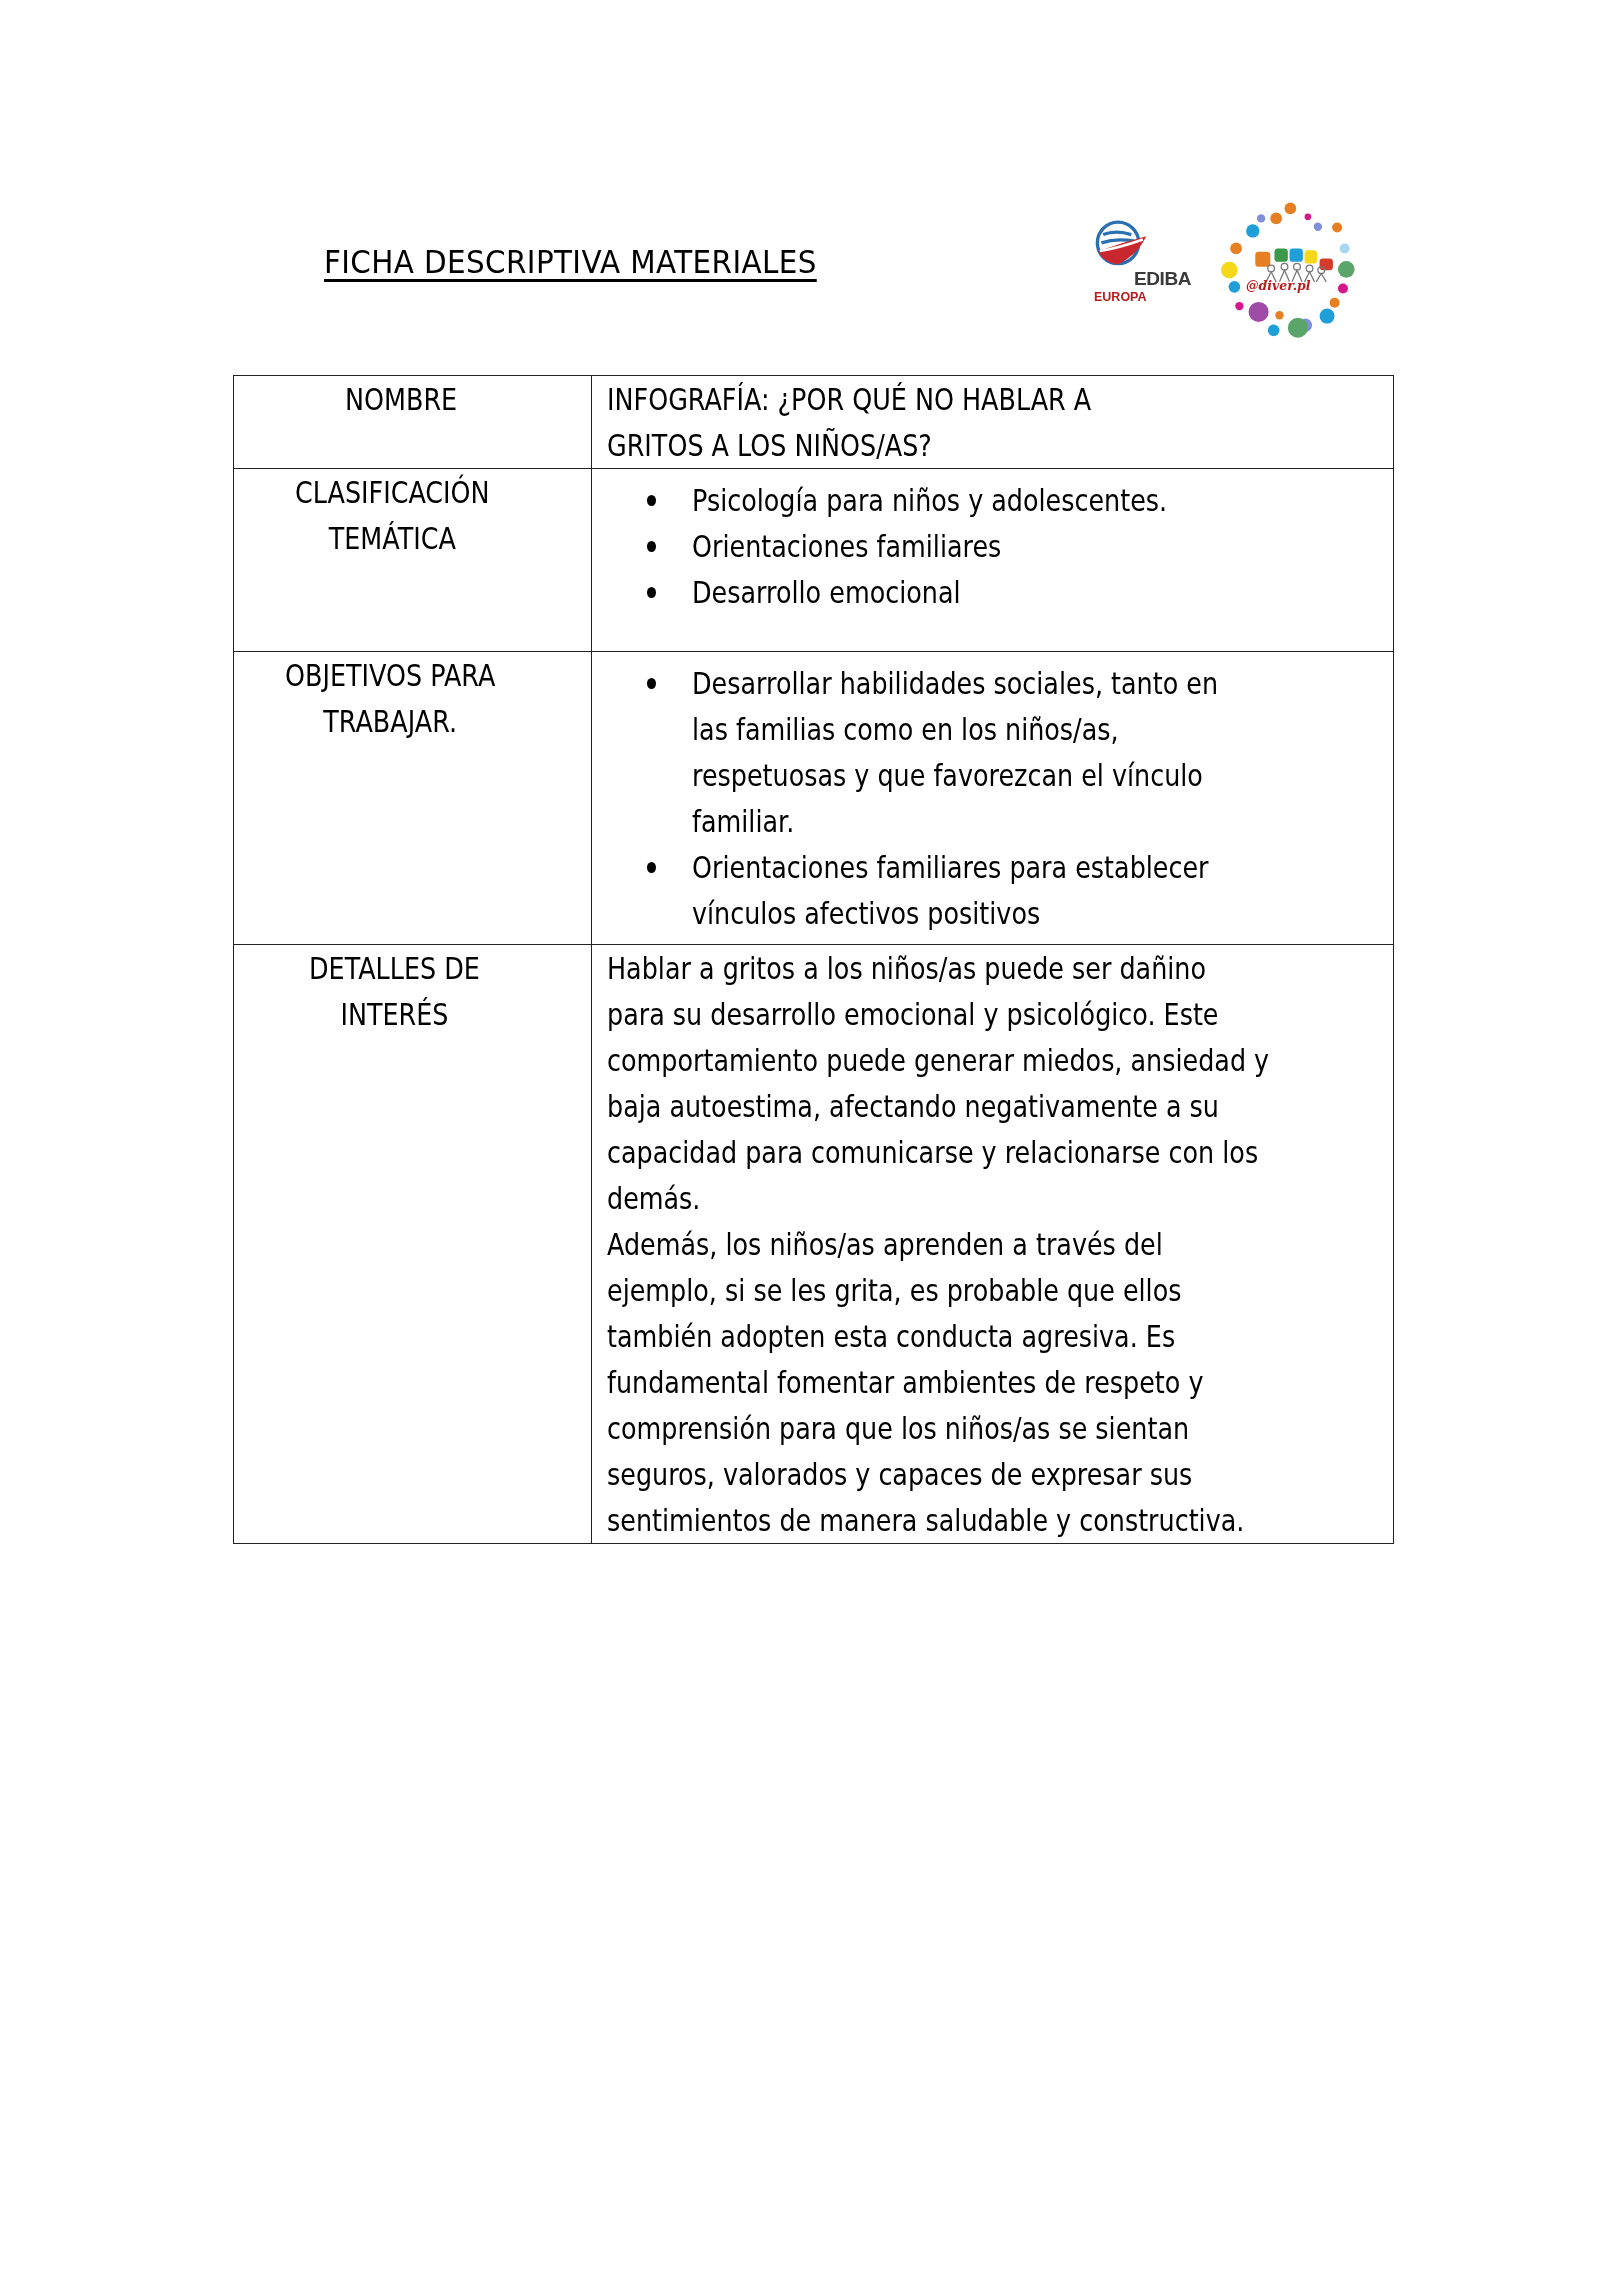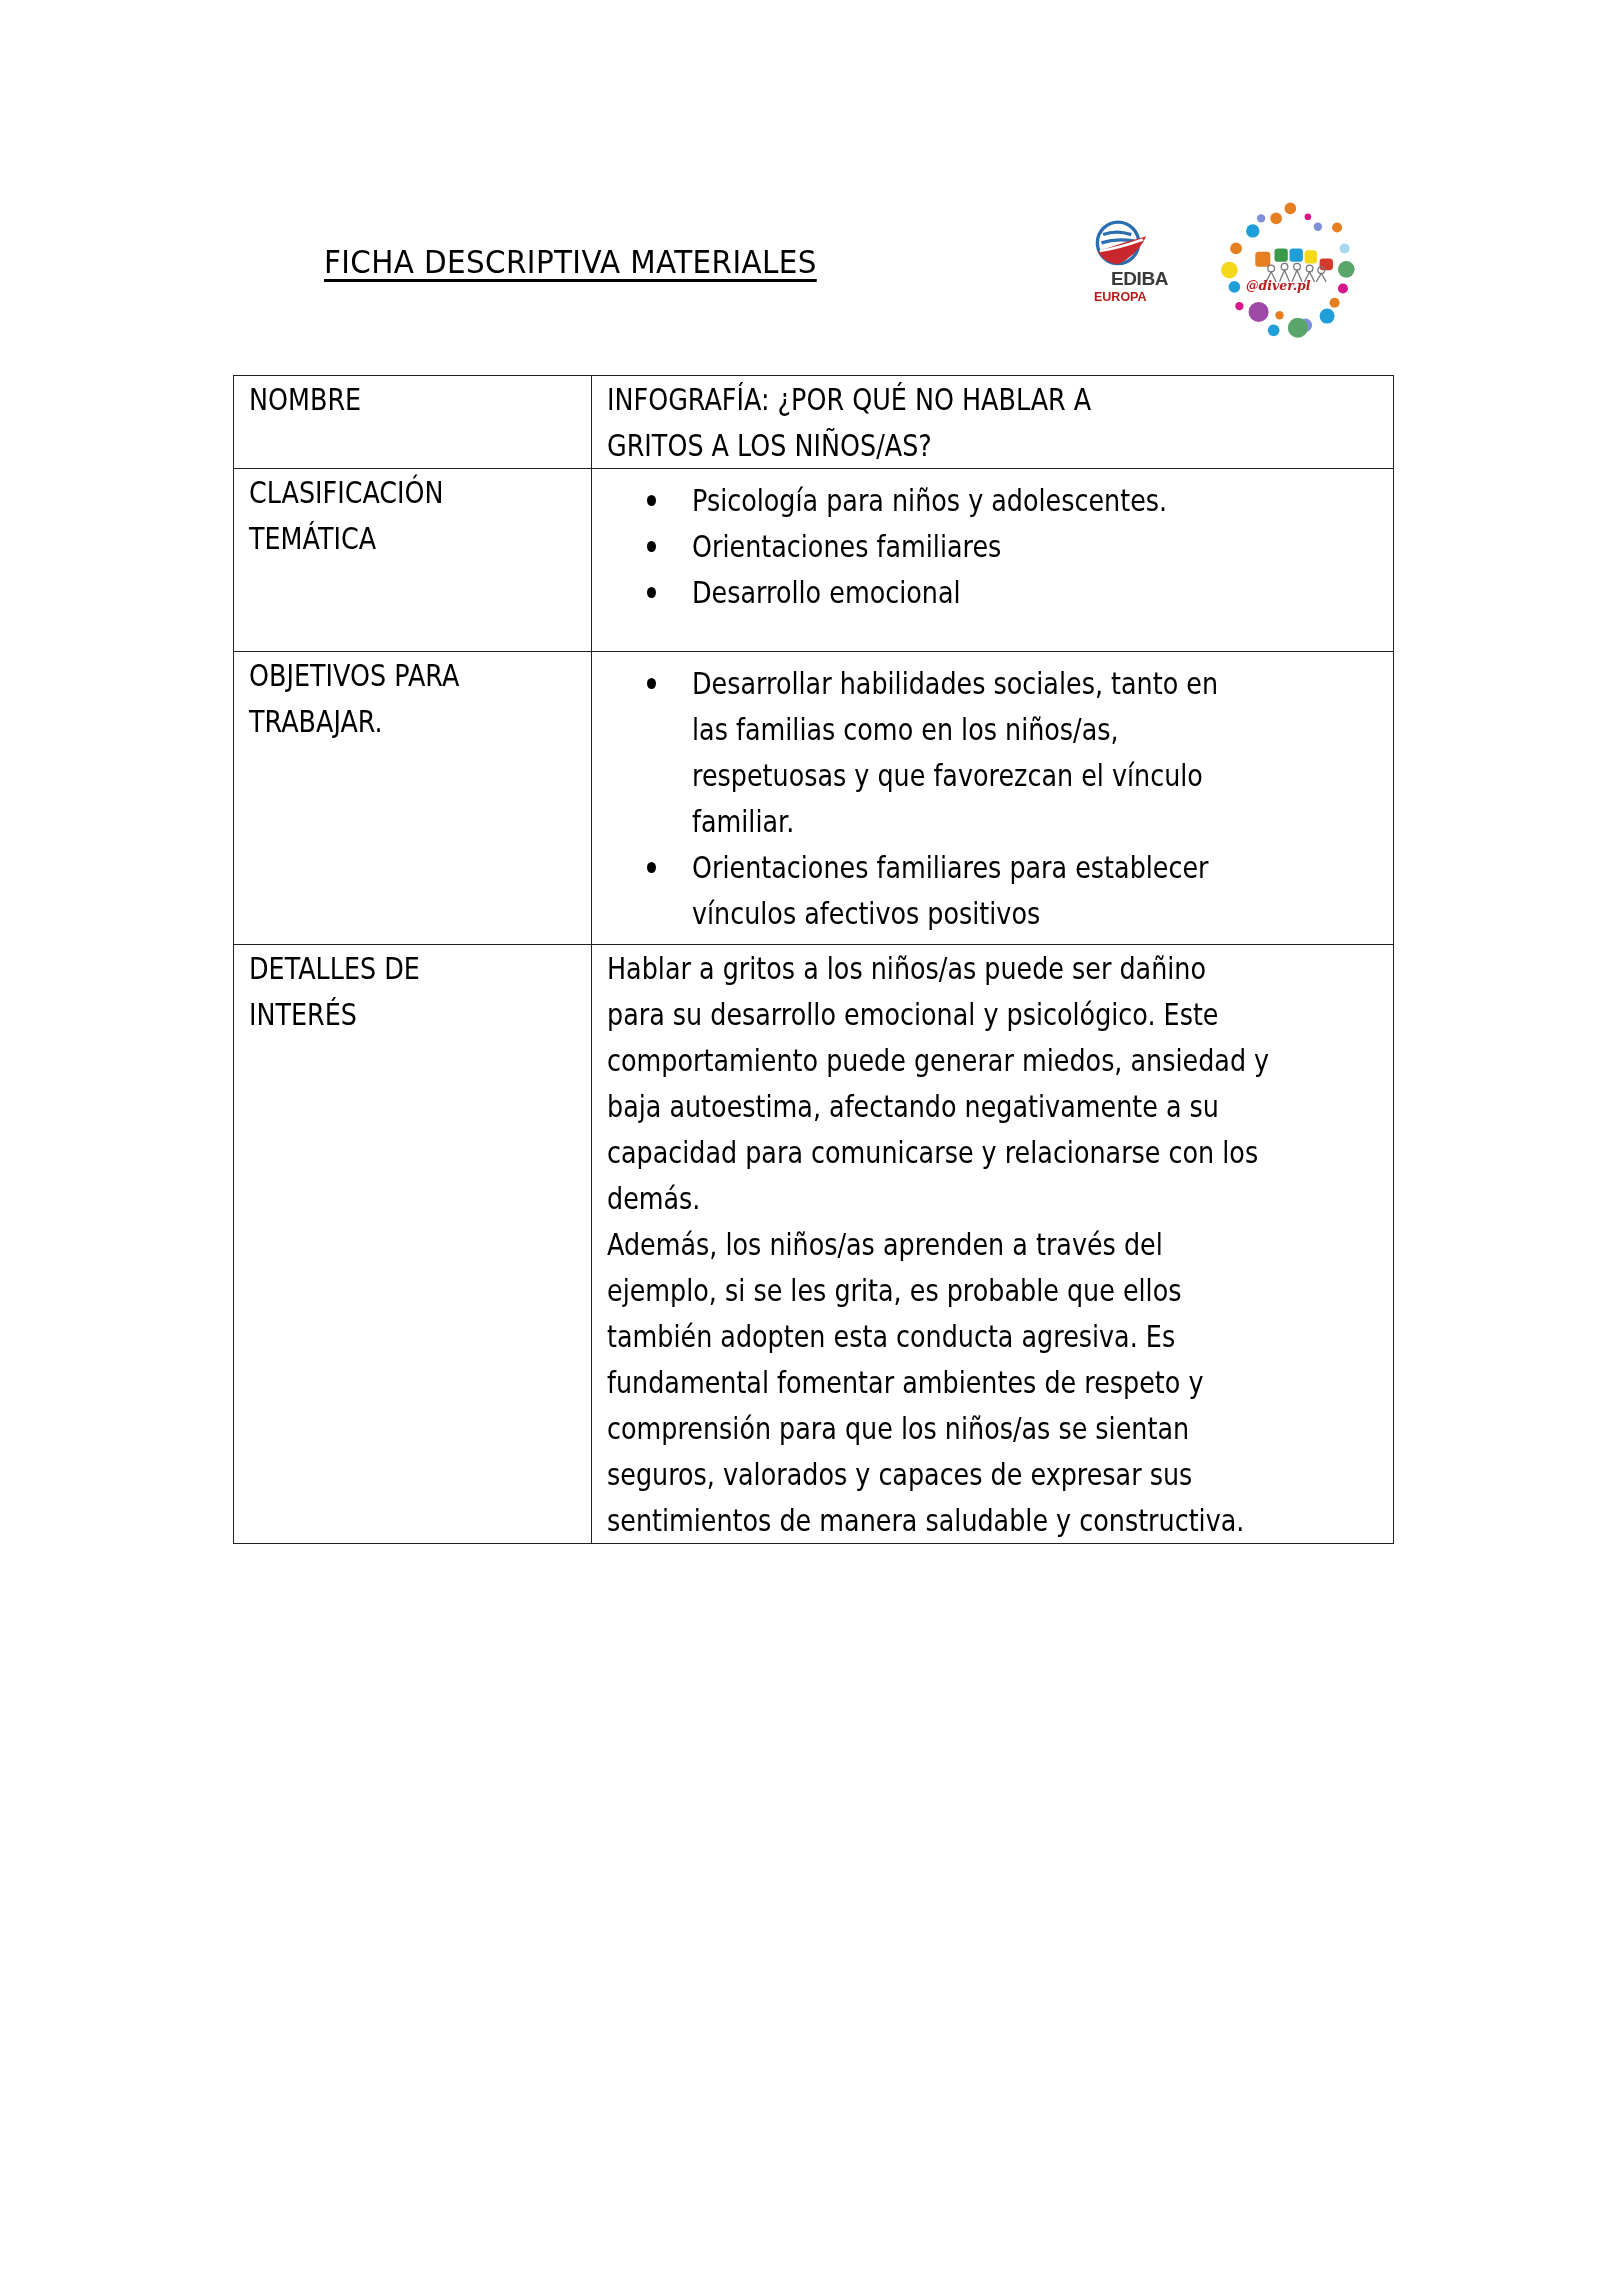--- a/index.html
+++ b/index.html
@@ -9,35 +9,35 @@
   }
   .doc-title {
     position: absolute; left: 324px; top: 243px;
     font-size: 32px; line-height: 38px; letter-spacing: 0.4px;
     text-decoration: underline; text-decoration-thickness: 2.5px; text-underline-offset: 5.8px;
     transform: scaleX(0.92); transform-origin: left top;
     white-space: nowrap;
   }
   .logo-ediba { position: absolute; left: 1088px; top: 218px; width: 75px; height: 100px; }
   .logo-ediba svg { display: block; }
-  .ediba-word { position: absolute; left: 1111px; top: 268px; font-family: "Liberation Sans", sans-serif; font-weight: bold; font-size: 19px; color: #3a3a3a; letter-spacing: -0.4px; }
+  .ediba-word { position: absolute; left: 1134px; top: 268px; font-family: "Liberation Sans", sans-serif; font-weight: bold; font-size: 19px; color: #3a3a3a; letter-spacing: -0.4px; }
   .ediba-sub { position: absolute; left: 1094px; top: 290px; font-family: "Liberation Sans", sans-serif; font-weight: bold; font-size: 12.5px; color: #b91c1c; }
   .logo-diver { position: absolute; left: 1201px; top: 200px; width: 167px; height: 142px; }
   .diver-text { position: absolute; left: 1246px; top: 278px; font-family: "DejaVu Serif", serif; font-style: italic; font-weight: bold; font-size: 12.5px; color: #b91c1c; }
 
   table.ficha {
     position: absolute; left: 233px; top: 375px; width: 1161px;
     border-collapse: collapse; table-layout: fixed;
     font-size: 31px; line-height: 46px;
   }
   table.ficha td {
     border: 1.7px solid #222; vertical-align: top; padding: 0 13.3px 0 15px;
   }
   .fit { display: inline-block; transform: scaleX(0.82); transform-origin: left top; white-space: nowrap; }
-  td.label-cell { width: 329px; }
+  td.label-cell { width: 329px; text-align: center; }
   td.value-cell { padding-left: 15px; }
   .row-nombre td { height: 92px; }
   .row-clasif td { height: 182px; }
   .row-obj td { height: 275px; }
   .row-precio td { height: 46px; }
   .row-detalles td { height: 590px; }
   ul.bullets { list-style: none; margin: 8px; padding: 0 0 0 77px; }
   ul.bullets li { position: relative; }
   ul.bullets li::before {
     content: ""; position: absolute; left: -45px; top: 18.3px;

